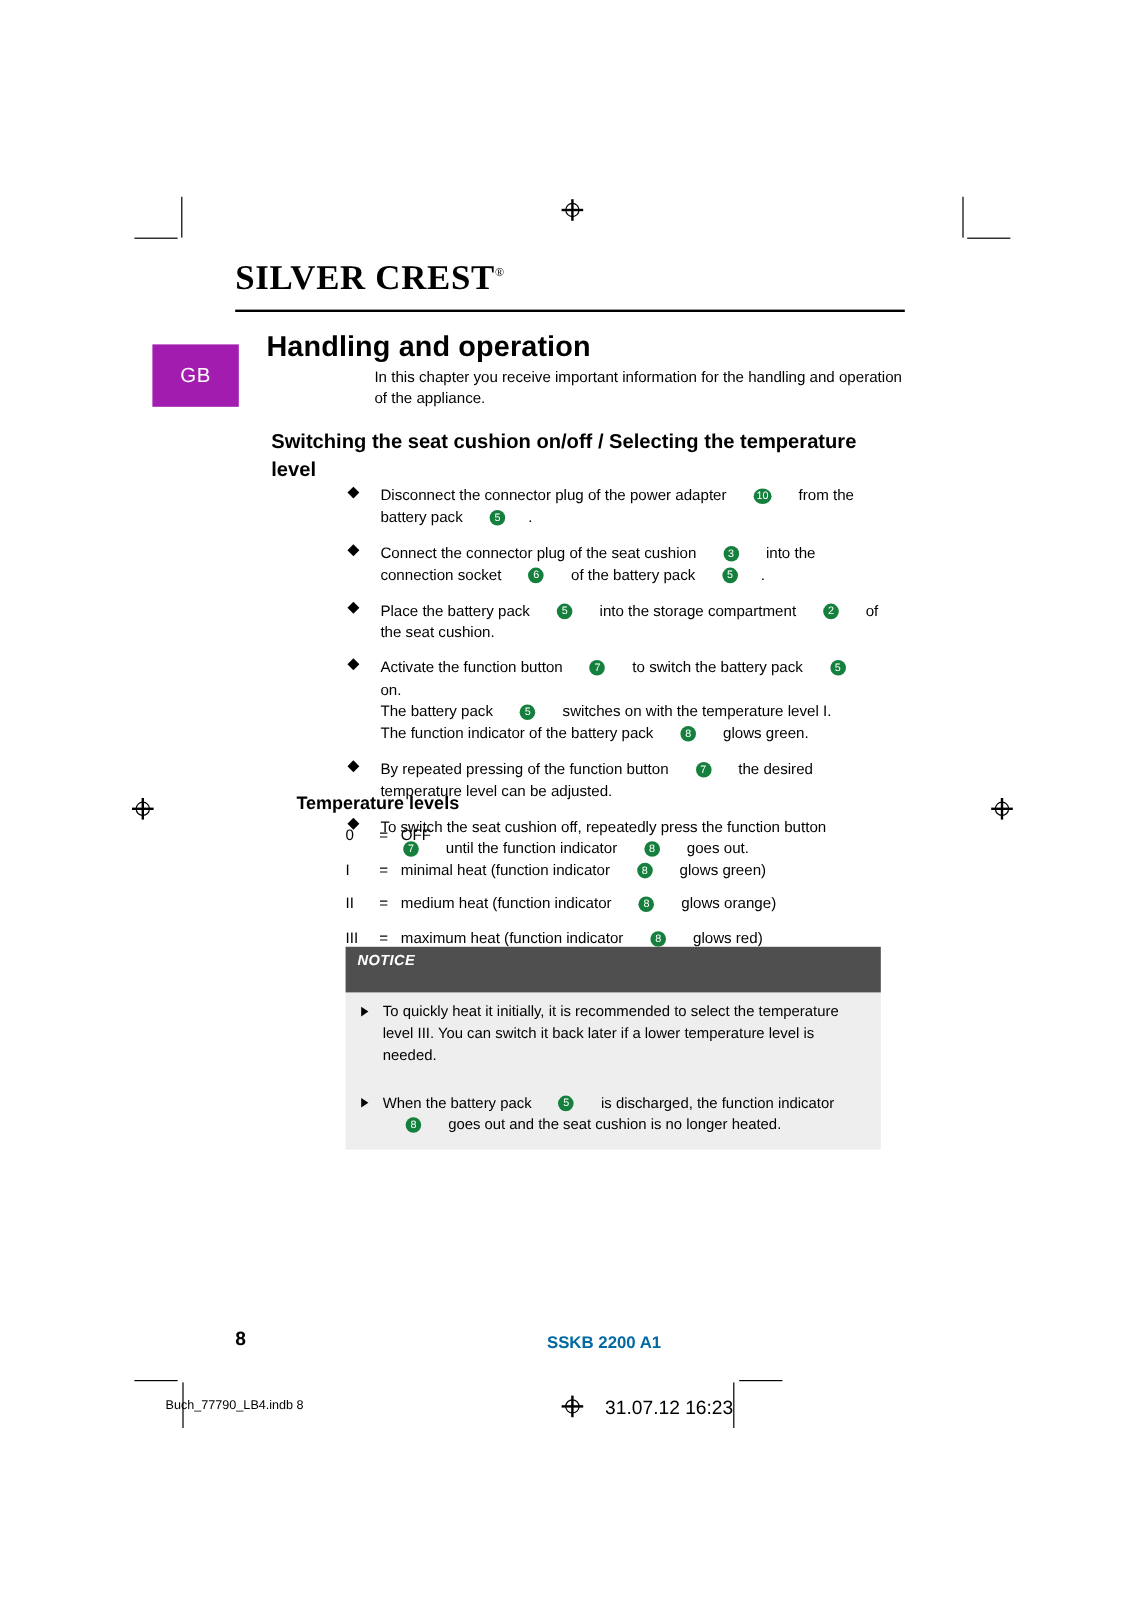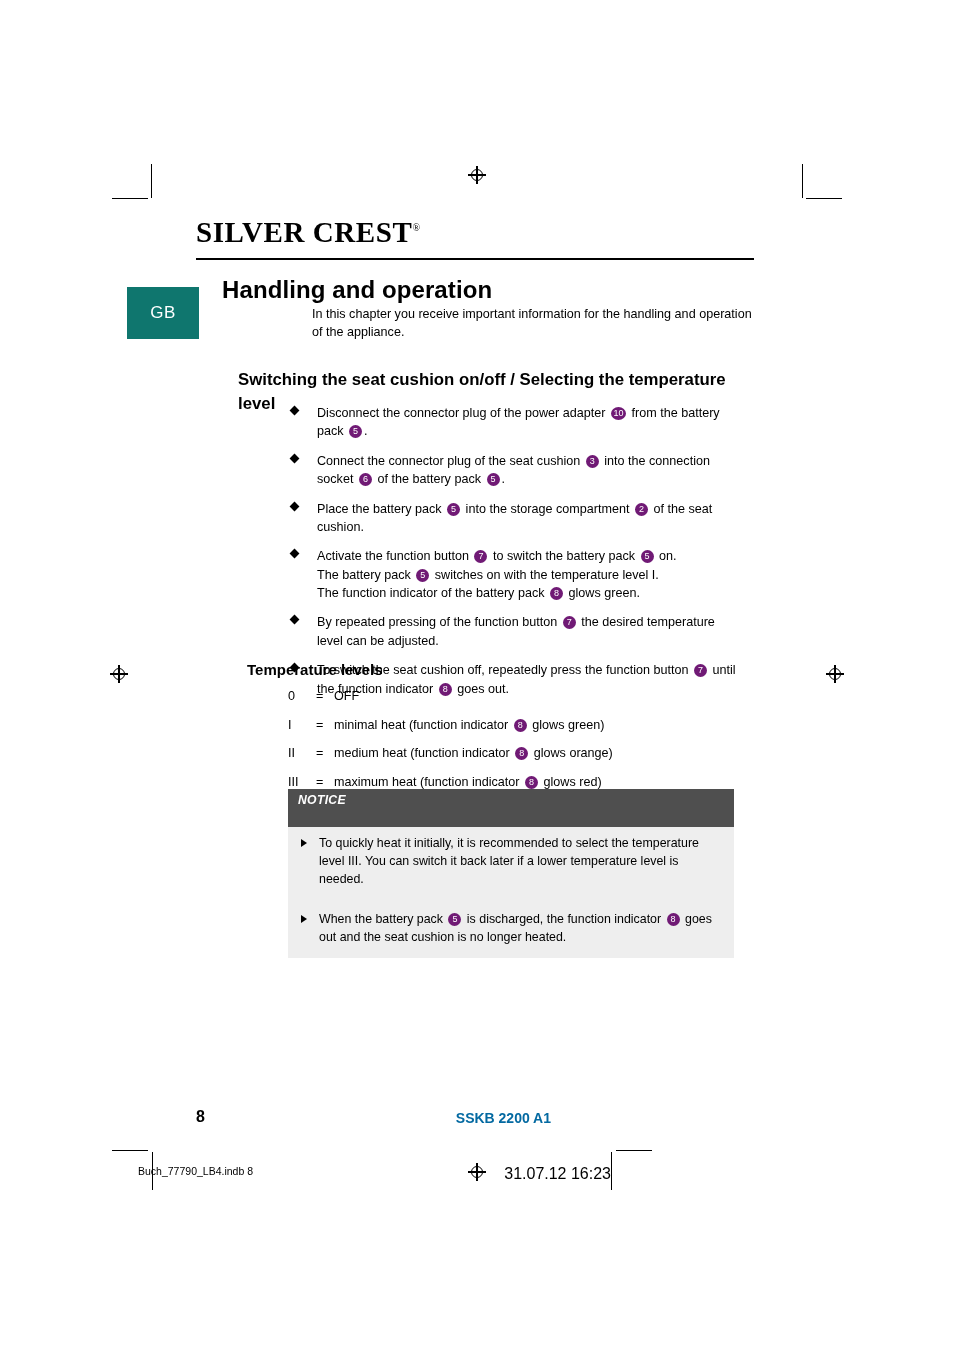--- a/index.html
+++ b/index.html
@@ -77,21 +77,21 @@
     height: 1.5px;
     background: #000;
   }
 
   .gb-badge {
     position: absolute;
     left: 127px;
     top: 287px;
     width: 72px;
     height: 52px;
-    background: #0f766e;
+    background: #a21caf;
     color: #fff;
     font-size: 17px;
     display: flex;
     align-items: center;
     justify-content: center;
     letter-spacing: 0.5px;
   }
 
   h1.chapter {
     position: absolute;
@@ -111,21 +111,21 @@
     font-size: 12.6px;
     line-height: 1.45;
     margin-left: 24px;
   }
 
   h2.section {
     position: absolute;
     left: 222px;
     top: 352px;
     width: 512px;
-    margin: 16px;
+    margin: 4px;
     font-size: 16.8px;
     font-weight: bold;
     line-height: 1.42;
   }
 
   
   .bullets {
     position: absolute;
     left: 288px;
     top: 404px;
@@ -148,28 +148,28 @@
     transform: rotate(45deg);
   }
   .bullet p { margin: 0; }
 
   
   .num {
     display: inline-block;
     width: 13px;
     height: 13px;
     border-radius: 50%;
-    background: #701a75;
+    background: #15803d;
     color: #fff;
     font-size: 9px;
     line-height: 13px;
     text-align: center;
     vertical-align: 1px;
     font-family: "Liberation Sans", sans-serif;
-    margin: 0 2px;
+    margin: 0 19px;
   }
   .num.wide { width: 15px; }
 
   h3.sub {
     position: absolute;
     left: 247px;
     top: 661px;
     margin: 0;
     font-size: 15px;
     font-weight: bold;

